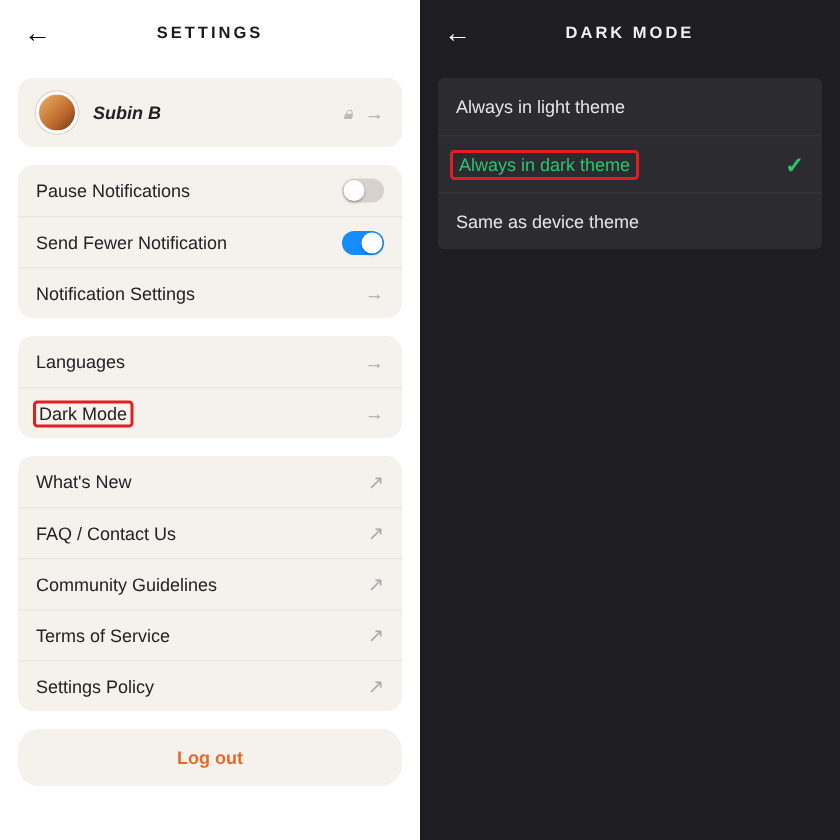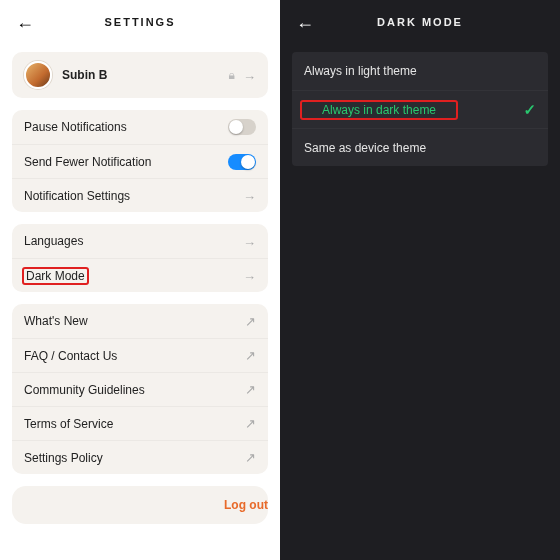--- a/index.html
+++ b/index.html
@@ -14,47 +14,47 @@
   .title-l { flex: 1; text-align: center; font-size: 11px; letter-spacing: 2px; font-weight: 700; color: #1a1a1a; }
 
   .group { margin: 8px 12px 12px; background: #f5f2ee; border-radius: 10px; overflow: hidden; }
   .row { height: 34px; display: flex; align-items: center; padding: 14px 12px; font-size: 12px; color: #222; cursor: pointer; }
   .row + .row { border-top: 1px solid rgba(0,0,0,0.04); }
   .row .lbl { flex: 1; }
   .arrow-r { color: #aaa; font-size: 13px; }
   .arrow-ne { color: #aaa; font-size: 13px; }
   .lock { color: #bbb; font-size: 12px; margin-right: 8px; }
 
-  .profile { height: 46px; display: flex; align-items: center; padding: 16px 12px; }
+  .profile { height: 46px; display: flex; align-items: center; padding: 16px 12px; font-style: italic; }
   .avatar { width: 28px; height: 28px; border-radius: 50%; background: linear-gradient(135deg,#e7b36a 0%, #c26a2e 60%, #6a3a1a 100%); margin-right: 10px; border: 2px solid #fff; box-shadow: 0 0 0 1px #e0d8ce; }
   .pname { font-size: 12px; font-weight: 600; color: #222; }
 
   .toggle { width: 28px; height: 16px; border-radius: 10px; position: relative; }
   .toggle::after { content: ""; position: absolute; top: 1px; width: 14px; height: 14px; border-radius: 50%; background: #fff; box-shadow: 0 1px 2px rgba(0,0,0,0.3); }
   .t-off { background: #d7d2cb; }
   .t-off::after { left: 1px; }
   .t-on { background: #168cff; }
   .t-on::after { right: 1px; }
 
   .hl-red { border: 2px solid #e02020; border-radius: 3px; margin: -2px -2px; padding: 0 2px; }
 
-  .logout { margin: 8px 12px; background: #f5f2ee; border-radius: 14px; height: 38px; display: flex; align-items: center; justify-content: flex-end; color: #e86a2a; font-size: 12px; font-weight: 600; cursor: pointer; }
+  .logout { margin: 8px 12px; background: #f5f2ee; border-radius: 14px; height: 38px; display: flex; align-items: center; justify-content: center; color: #e86a2a; font-size: 12px; font-weight: 600; cursor: pointer; }
 
   
   .hdr-r { height: 44px; display: flex; align-items: center; position: relative; }
   .back-r { position: absolute; left: 16px; color: #fff; font-size: 18px; font-weight: 700; cursor: pointer; }
   .title-r { flex: 1; text-align: center; font-size: 11px; letter-spacing: 2px; font-weight: 700; color: #efefef; }
 
   .group-d { margin: 8px 12px; background: #2b2b30; border-radius: 4px; overflow: hidden; }
   .drow { height: 38px; display: flex; align-items: center; padding: 0 12px; font-size: 12px; color: #e5e5e5; cursor: pointer; }
   .drow + .drow { border-top: 1px solid rgba(255,255,255,0.04); }
   .drow .dlbl { flex: 1; }
   .check { color: #28c76f; font-size: 15px; font-weight: 700; }
   .sel-green { color: #28c76f; }
-  .hl-red-d { border: 2px solid #e02020; border-radius: 3px; padding: 1px 20px; margin-left: -4px; }
+  .hl-red-d { border: 2px solid #e02020; border-radius: 3px; padding: 1px 4px; margin-left: -4px; }
 </style>
 </head>
 <body>
 
 <div class="pane pane-left">
   <div class="hdr-l">
     <span class="back-l">←</span>
     <div class="title-l">SETTINGS</div>
   </div>
 

